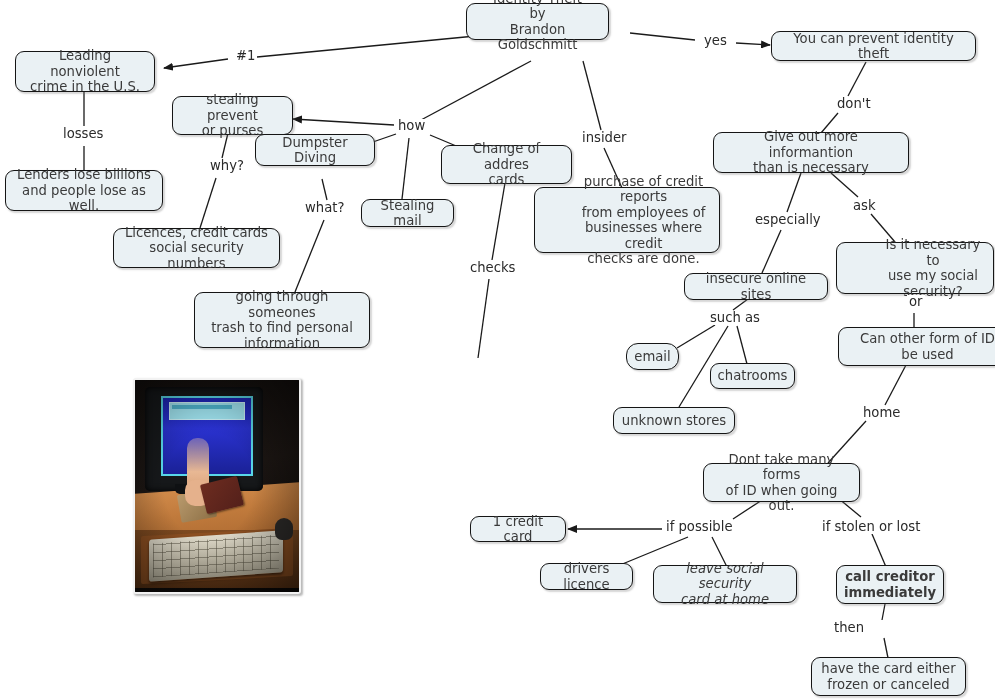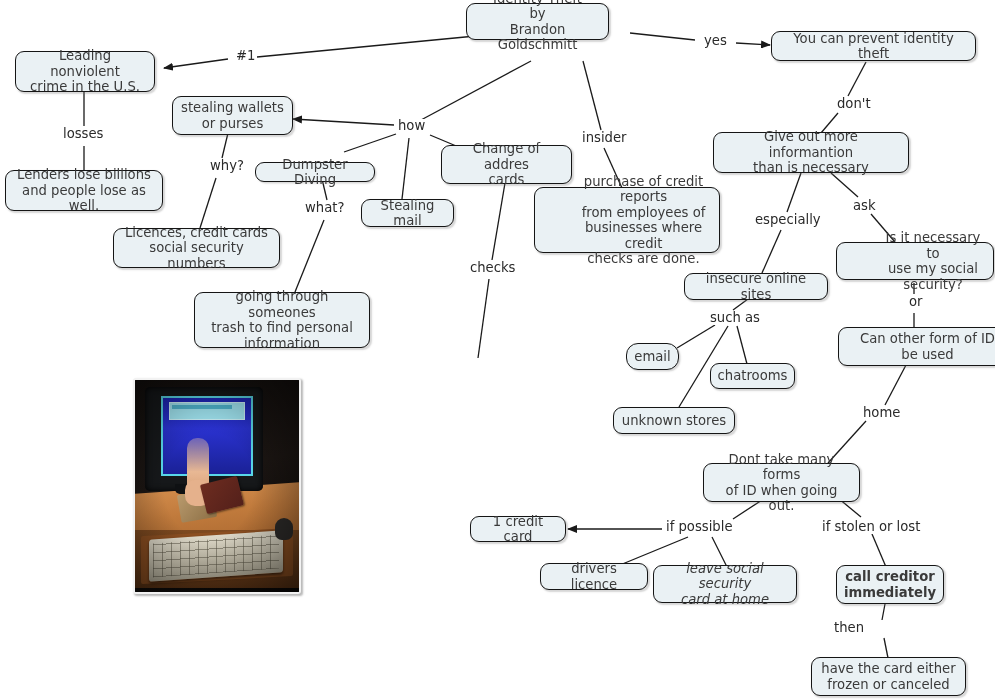--- a/index.html
+++ b/index.html
@@ -235,24 +235,24 @@
   <div class="node" style="left:466px; top:3px; width:143px; height:37px;">Identity Theft
 by
 Brandon Goldschmitt</div>
 
   <div class="node" style="left:15px; top:51px; width:140px; height:41px;">Leading nonviolent
 crime in the U.S.</div>
 
   <div class="node" style="left:5px; top:170px; width:158px; height:41px;">Lenders lose billions
 and people lose as well.</div>
 
-  <div class="node" style="left:172px; top:96px; width:121px; height:39px;">stealing wallets
+  <div class="node" style="left:172px; top:96px; width:121px; height:39px;">stealing prevent
 or purses</div>
 
-  <div class="node" style="left:255px; top:162px; width:120px; height:20px;">Dumpster Diving</div>
+  <div class="node" style="left:255px; top:134px; width:120px; height:32px;">Dumpster Diving</div>
 
   <div class="node" style="left:113px; top:228px; width:167px; height:40px;">Licences, credit cards
 social security numbers</div>
 
   <div class="node" style="left:194px; top:292px; width:176px; height:56px;">going through someones
 trash to find personal
 information</div>
 
   <div class="node" style="left:361px; top:199px; width:93px; height:28px;">Stealing mail</div>
 
@@ -271,32 +271,32 @@
 than is necessary</div>
 
   <div class="node" style="left:684px; top:273px; width:144px; height:27px;">insecure online sites</div>
 
   <div class="node" style="left:626px; top:343px; width:53px; height:27px;border-radius:12px;">email</div>
 
   <div class="node" style="left:710px; top:363px; width:85px; height:26px;">chatrooms</div>
 
   <div class="node" style="left:613px; top:407px; width:122px; height:27px;">unknown stores</div>
 
-  <div class="node" style="left:836px; top:242px; width:158px; height:38px;padding-left:43px;">Is it necessary to
+  <div class="node" style="left:836px; top:242px; width:158px; height:52px;padding-left:43px;">Is it necessary to
 use my social security?</div>
 
   <div class="node" style="left:838px; top:327px; width:179px; height:39px;">Can other form of ID
 be used</div>
 
   <div class="node" style="left:703px; top:463px; width:157px; height:39px;">Dont take many forms
 of ID when going out.</div>
 
   <div class="node" style="left:470px; top:516px; width:96px; height:26px;">1 credit card</div>
 
-  <div class="node" style="left:540px; top:563px; width:108px; height:27px;">drivers licence</div>
+  <div class="node" style="left:540px; top:563px; width:93px; height:27px;">drivers licence</div>
 
   <div class="node" style="left:653px; top:565px; width:144px; height:38px;font-style:italic;">leave social security
 card at home</div>
 
   <div class="node" style="left:836px; top:565px; width:108px; height:39px;font-weight:bold;">call creditor
 immediately</div>
 
   <div class="node" style="left:811px; top:657px; width:155px; height:39px;">have the card either
 frozen or canceled</div>
 

